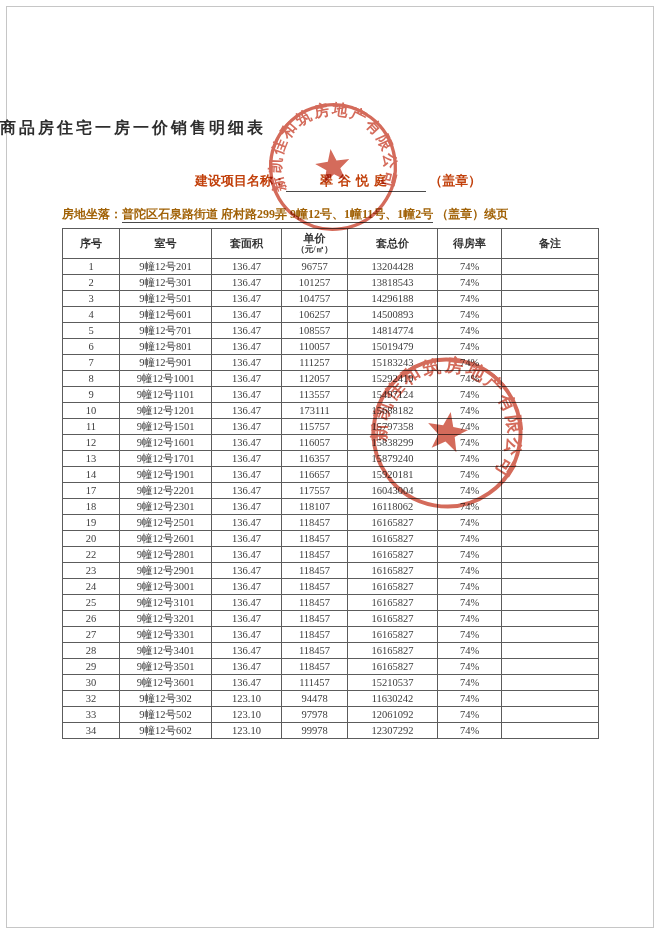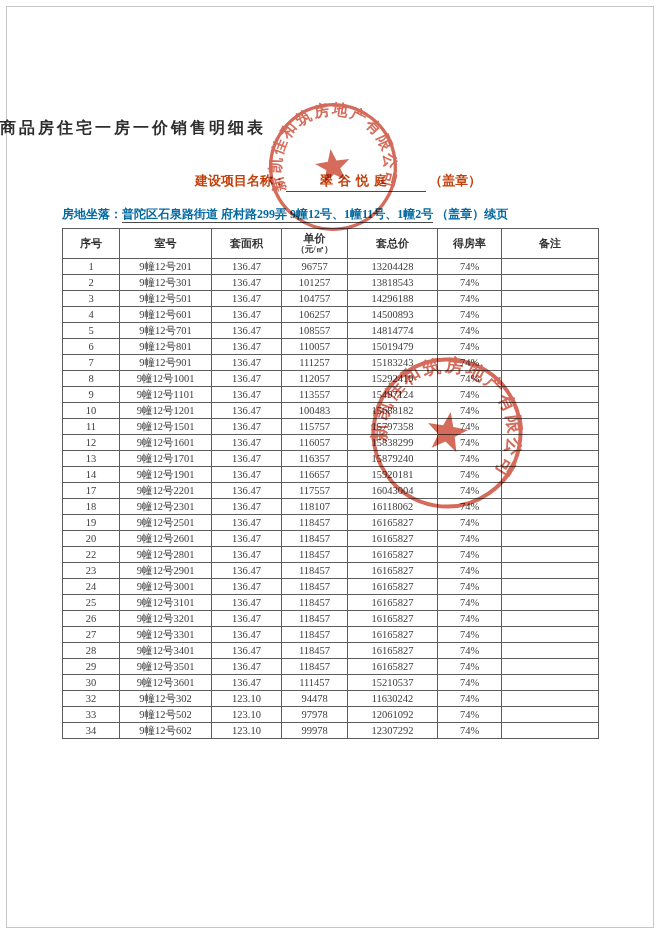--- a/index.html
+++ b/index.html
@@ -25,21 +25,21 @@
     position:absolute; top:172px; left:8px; width:100%;
     text-align:center; font-size:13px; font-weight:bold; color:#c2410c;
   }
   .project-name {
     display:inline-block; min-width:140px;
     border-bottom:1px solid #4a4a4a;
     text-align:center; letter-spacing:5px; padding:0 14px 1px;
   }
   .location-line {
     position:absolute; top:206px; left:62px;
-    font-size:12px; font-weight:bold; white-space:nowrap; color:#0369a1;
+    font-size:12px; font-weight:bold; white-space:nowrap; color:#a16207;
   }
   .location-value { border-bottom:1px solid #4a4a4a; padding-bottom:1px; }
   table.sales {
     position:absolute; top:228px; left:62px; width:536px;
     border-collapse:collapse; table-layout:fixed;
     font-size:10.5px;
   }
   .sales th, .sales td {
     border:1px solid #5c5c5c;
     text-align:center; vertical-align:middle;
@@ -184,21 +184,21 @@
           <td>136.47</td>
           <td>113557</td>
           <td>15497124</td>
           <td>74%</td>
           <td></td>
         </tr>
         <tr>
           <td>10</td>
           <td>9幢12号1201</td>
           <td>136.47</td>
-          <td>100483</td>
+          <td>173111</td>
           <td>15688182</td>
           <td>74%</td>
           <td></td>
         </tr>
         <tr>
           <td>11</td>
           <td>9幢12号1501</td>
           <td>136.47</td>
           <td>115757</td>
           <td>15797358</td>

